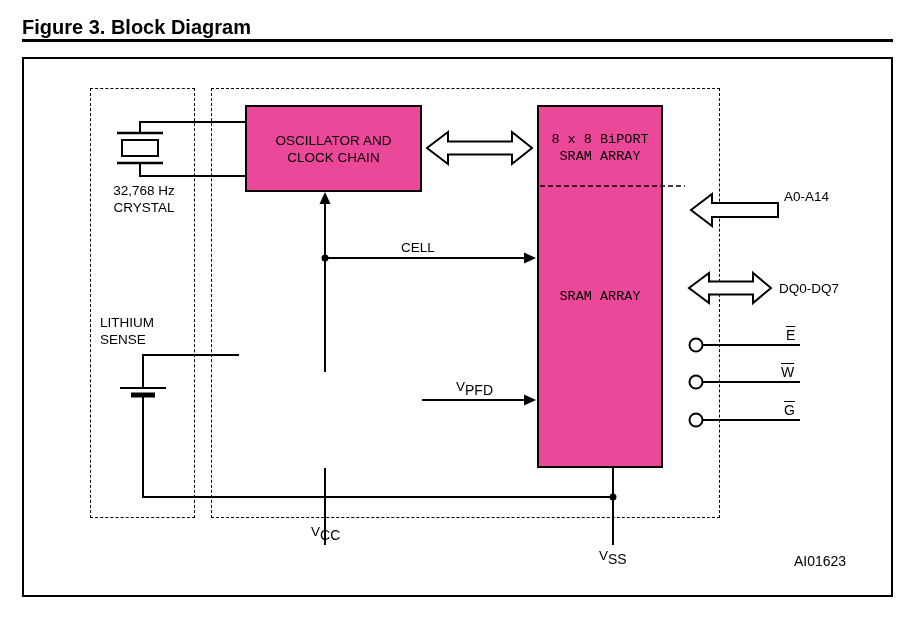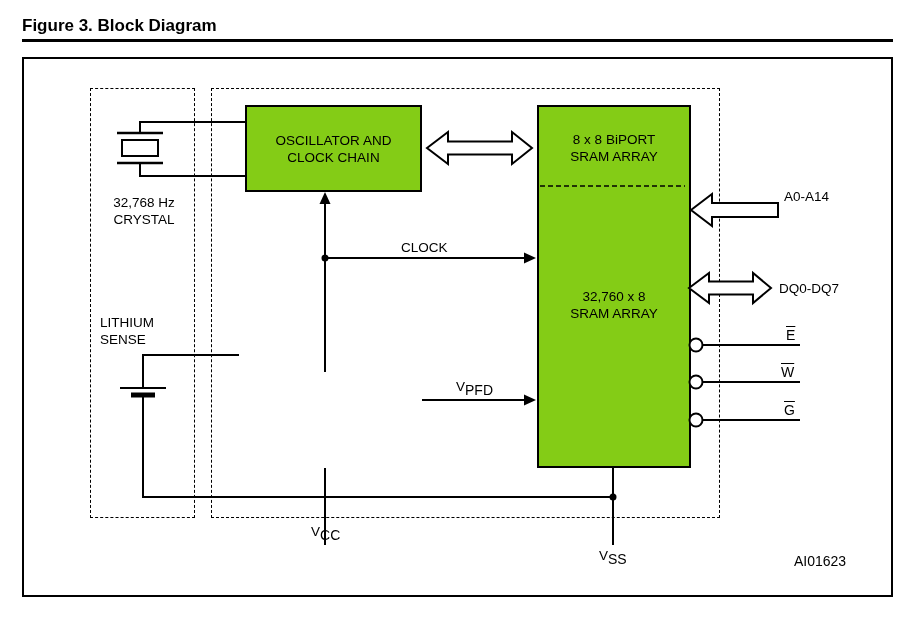--- a/index.html
+++ b/index.html
@@ -1,23 +1,23 @@
 <!DOCTYPE html>
 <html><head>
 <meta charset="utf-8">
 <style>
   html,body{margin:0;padding:0;background:#ffffff;}
   *{box-sizing:border-box;}
   .canvas{position:relative;width:913px;height:619px;background:#ffffff;
           font-family:"Liberation Sans",sans-serif;color:#000;overflow:hidden;}
-  .title{position:absolute;left:22px;top:16px;font-size:17px;font-weight:bold;white-space:nowrap;}
+  .title{position:absolute;left:22px;top:16px;font-size:20px;font-weight:bold;white-space:nowrap;}
   .title-rule{position:absolute;left:22px;top:39px;width:871px;height:2.5px;background:#000;}
   .outer{position:absolute;left:22px;top:57px;width:871px;height:540px;border:2px solid #000;}
   .dashed{position:absolute;border:1.5px dashed #000;}
-  .block{position:absolute;border:2.5px solid #000;background:#84cc16;font-size:13.5px;
+  .block{position:absolute;border:2.5px solid #000;background:#ec4899;font-size:13.5px;
          line-height:17px;text-align:center;}
   .flexcenter{display:flex;flex-direction:column;align-items:center;justify-content:center;}
   .label{position:absolute;font-size:13.5px;line-height:17px;white-space:nowrap;}
   .pin-label{position:absolute;font-size:14px;text-decoration:overline;white-space:nowrap;}
   .small{font-size:14px;}
   sub{font-size:14px;line-height:0;}
   svg.overlay{position:absolute;left:0;top:0;pointer-events:none;}
   .wire{stroke:#000;stroke-width:2;fill:none;}
   .thick{stroke:#000;fill:none;}
   .hollow{fill:#fff;stroke:#000;stroke-width:2;stroke-miterlimit:10;}
@@ -33,43 +33,42 @@
   <div class="outer"></div>
 
   <div class="dashed" style="left:90px;top:88px;width:105px;height:430px;"></div>
   <div class="dashed" style="left:211px;top:88px;width:509px;height:430px;"></div>
 
   <div class="block flexcenter" style="left:245px;top:105px;width:177px;height:87px;">
     <div>OSCILLATOR AND</div>
     <div>CLOCK CHAIN</div>
   </div>
 
-  <div class="block" style="left:537px;top:105px;width:154px;height:363px;">
+  <div class="block" style="left:537px;top:105px;width:126px;height:363px;font-family:Liberation Mono, monospace;">
     <div class="flexcenter" style="position:absolute;left:0;top:0;width:100%;height:81px;">
       <div>8 x 8 BiPORT</div>
       <div>SRAM ARRAY</div>
     </div>
     <div style="position:absolute;left:0;top:181px;width:100%;text-align:center;">
-      <div>32,760 x 8</div>
       <div>SRAM ARRAY</div>
     </div>
   </div>
 
 
-  <div class="label" style="left:98px;top:194px;width:92px;text-align:center;">
+  <div class="label" style="left:98px;top:182px;width:92px;text-align:center;">
     <div>32,768 Hz</div>
     <div>CRYSTAL</div>
   </div>
 
   <div class="label" style="left:100px;top:314px;width:84px;">
     <div>LITHIUM</div>
     <div>SENSE</div>
   </div>
 
-  <div class="label" style="left:401px;top:239px;">CLOCK</div>
+  <div class="label" style="left:401px;top:239px;">CELL</div>
 
   <div class="label" style="left:456px;top:378px;">
     <span>V</span><sub>PFD</sub>
   </div>
 
   <div class="label" style="left:311px;top:523px;">
     <span>V</span><sub>CC</sub>
   </div>
 
   <div class="label" style="left:599px;top:547px;">

